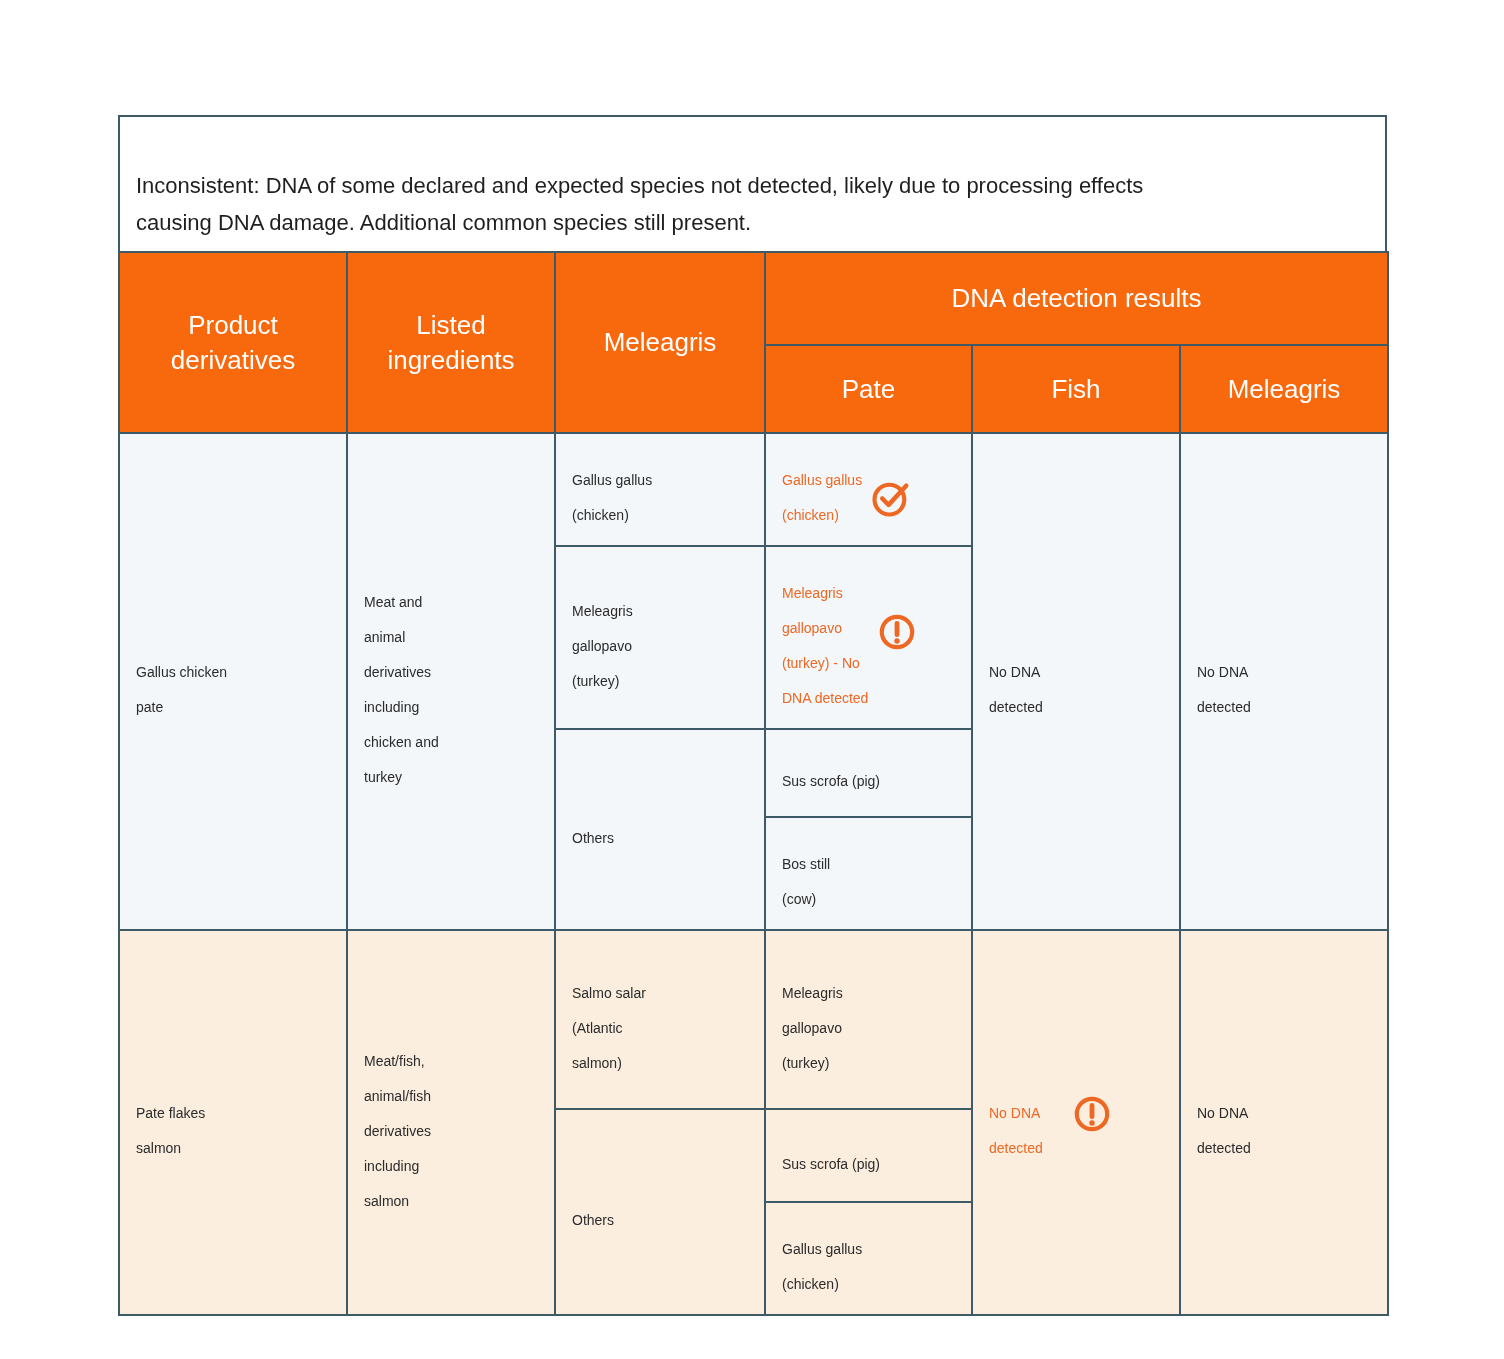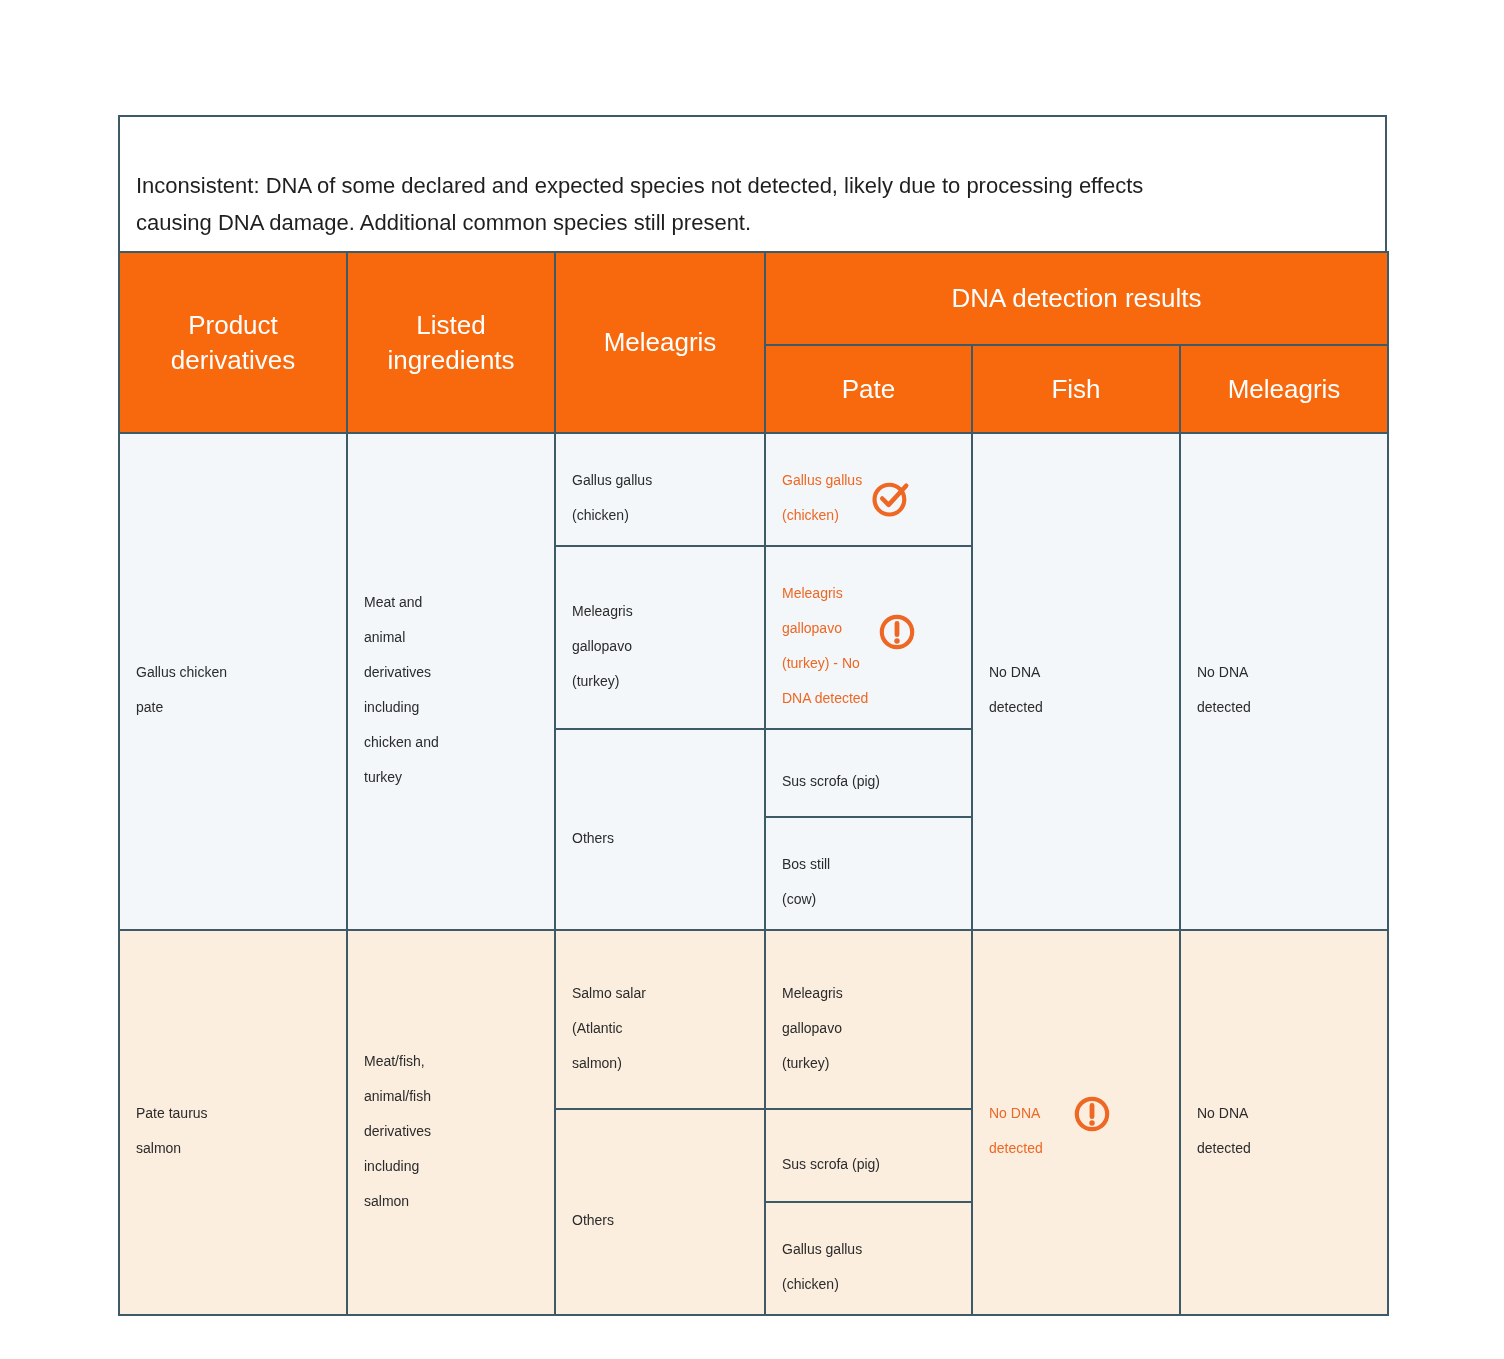--- a/index.html
+++ b/index.html
@@ -175,21 +175,21 @@
       <tr class="band-1" style="height:88px">
         <td rowspan="2"><span class="t">Others</span></td>
         <td><span class="t">Sus scrofa (pig)</span></td>
       </tr>
       <tr class="band-1" style="height:108px">
         <td><span class="t">Bos still
 (cow)</span></td>
       </tr>
 
       <tr class="band-2" style="height:179px">
-        <td rowspan="3"><span class="t">Pate taurus
+        <td rowspan="3"><span class="t">Pate flakes
 salmon</span></td>
         <td rowspan="3"><span class="t">Meat/fish,
 animal/fish
 derivatives
 including
 salmon</span></td>
         <td><span class="t">Salmo salar
 (Atlantic
 salmon)</span></td>
         <td><span class="t">Meleagris

